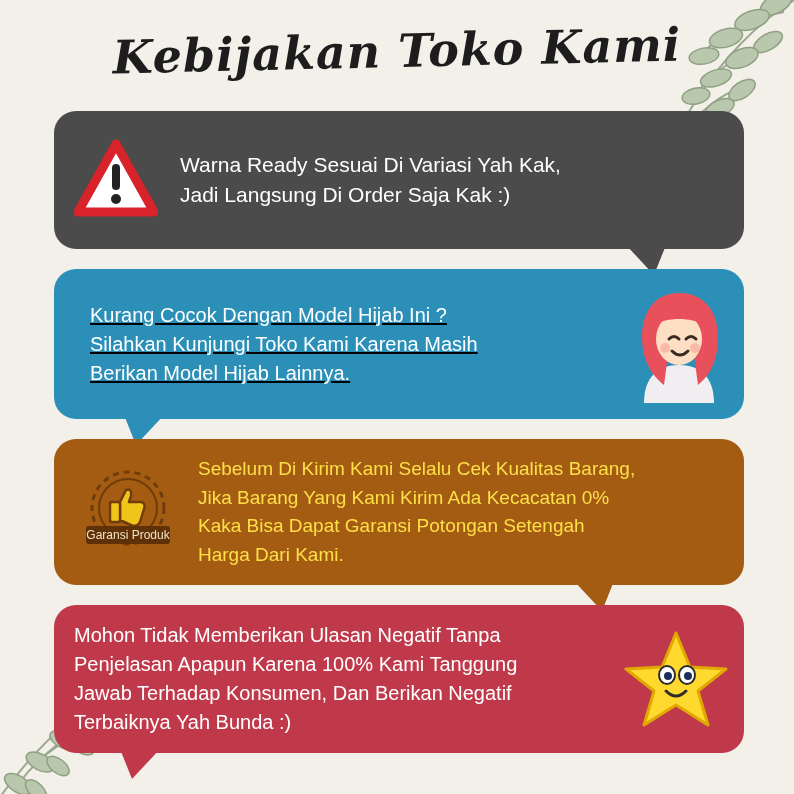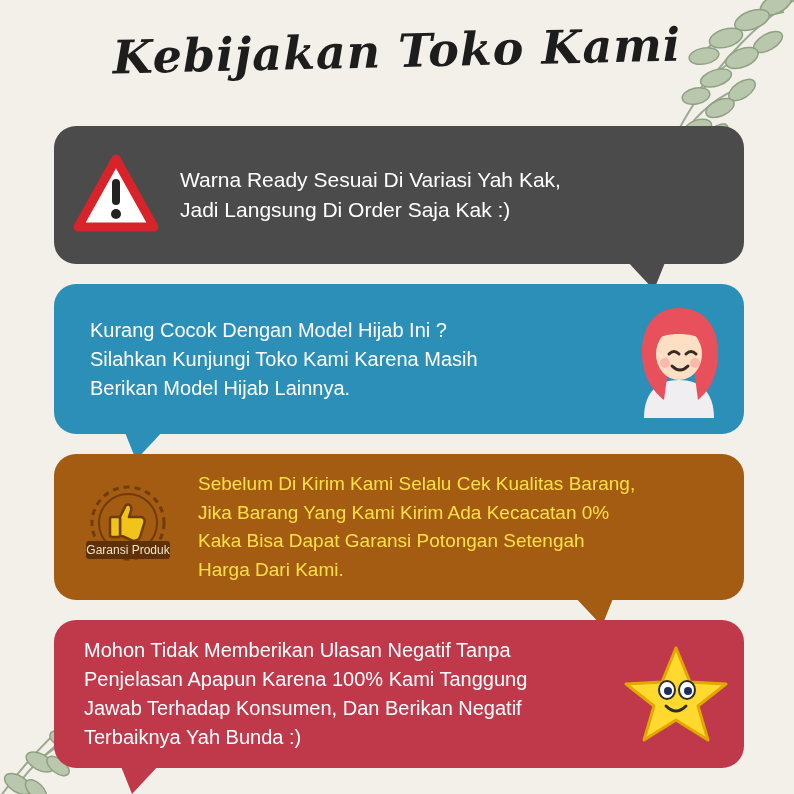--- a/index.html
+++ b/index.html
@@ -48,21 +48,21 @@
     font-style: italic;
     font-weight: bold;
     font-size: 46px;
     letter-spacing: 1px;
     color: #1d1d1d;
     transform: rotate(-1.3deg);
   }
 
   .bubbles {
     position: absolute;
-    top: 126px;
+    top: 111px;
     left: 54px;
     width: 690px;
   }
 
   .bubble {
     position: relative;
     border-radius: 22px;
     margin-bottom: 20px;
     display: flex;
     align-items: center;
@@ -94,20 +94,21 @@
     font-size: 21px;
     line-height: 1.45;
     margin-left: 22px;
   }
 
   
   .b2 {
     background: #2b8fb8;
     min-height: 128px;
     padding: 16px 10px 16px 36px;
+    text-decoration: underline;
   }
   .b2 .tail {
     left: 70px;
     border-top-color: #2b8fb8;
     border-left: 12px solid transparent;
     border-right: 28px solid transparent;
   }
   .b2 .text {
     color: #ffffff;
     font-size: 20px;
@@ -129,21 +130,21 @@
     color: #fde047;
     font-size: 19px;
     line-height: 1.5;
     margin-left: 14px;
   }
 
   
   .b4 {
     background: #c0394b;
     min-height: 132px;
-    padding: 16px 14px 16px 30px;
+    padding: 16px 14px 16px 20px;
   }
   .b4 .tail {
     left: 66px;
     border-top-color: #c0394b;
     border-left: 12px solid transparent;
     border-right: 28px solid transparent;
   }
   .b4 .text {
     color: #ffffff;
     font-size: 20px;

